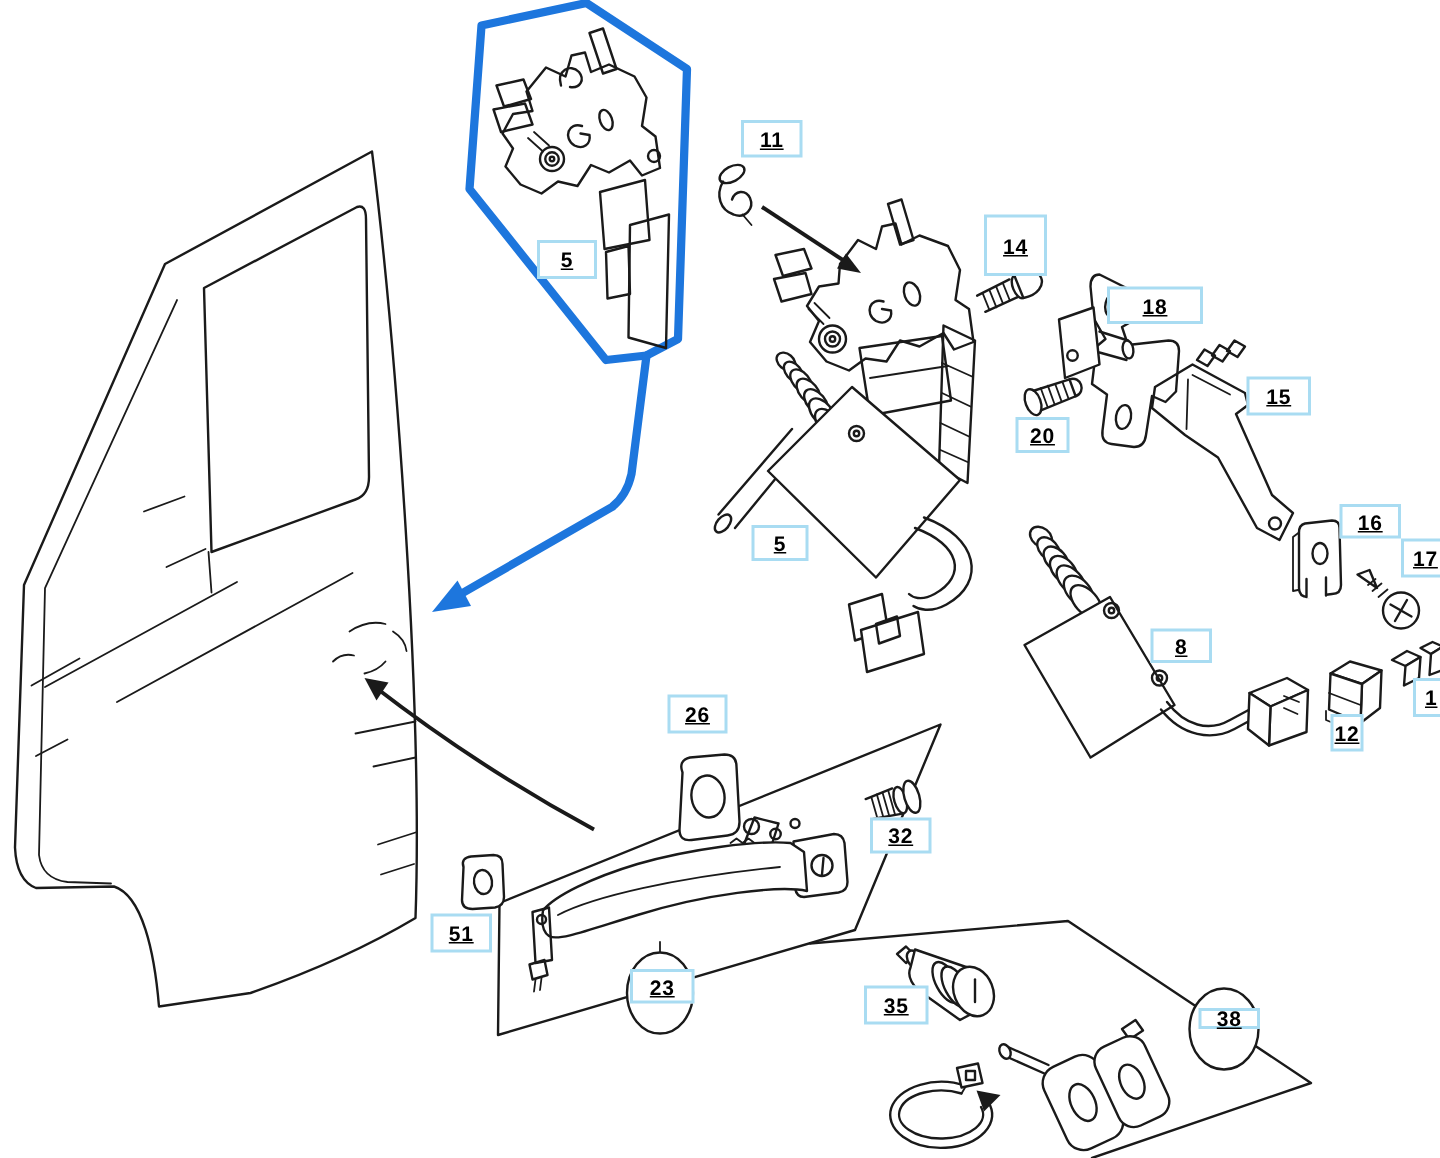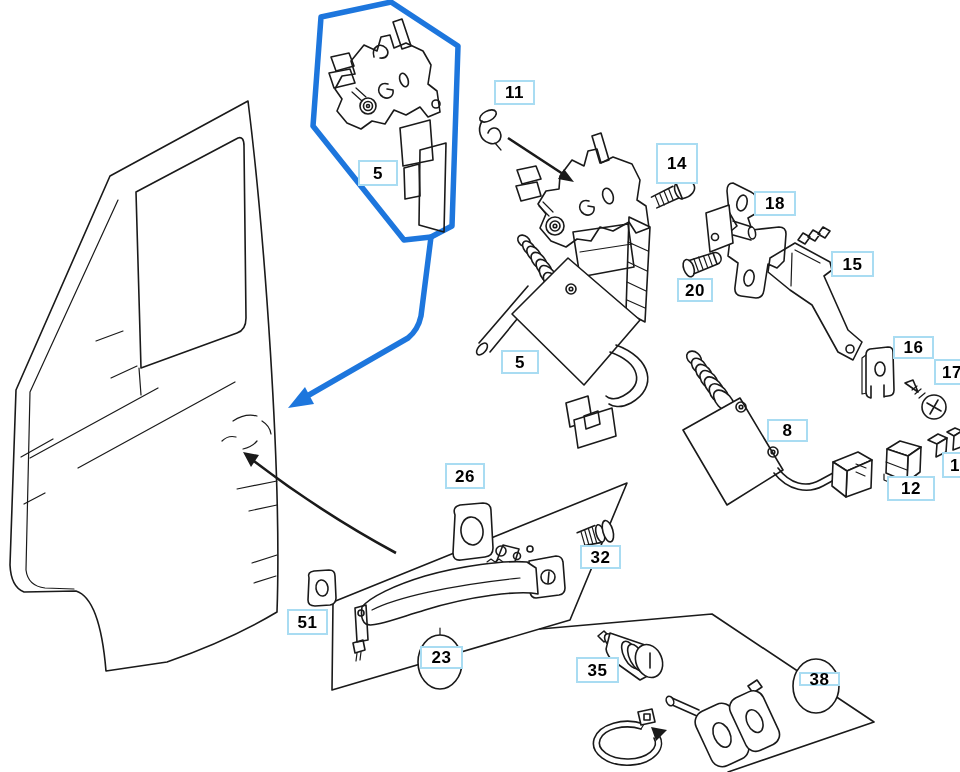--- a/index.html
+++ b/index.html
@@ -6,22 +6,22 @@
   .stage{position:relative;width:960px;height:772px;background:#fff;overflow:hidden;
          font-family:"Liberation Sans",sans-serif;}
   svg{position:absolute;left:0;top:0;}
   svg .ln{stroke:#1a1a1a;stroke-width:1.6;fill:none;stroke-linecap:round;stroke-linejoin:round;}
   svg .lnw{stroke:#1a1a1a;stroke-width:1.6;fill:#fff;stroke-linecap:round;stroke-linejoin:round;}
   svg .thin{stroke-width:1.2;}
   svg .blk{fill:#1a1a1a;stroke:none;}
   svg .blue{stroke:var(--blue);stroke-width:5.5;fill:none;stroke-linejoin:round;stroke-linecap:round;}
   svg .bluefill{fill:var(--blue);stroke:none;}
   .callout{position:absolute;box-sizing:border-box;background:#fff;border:2px solid var(--boxborder);
-           color:#000;font-size:17px;font-weight:600;display:flex;align-items:center;
-           justify-content:center;line-height:1;letter-spacing:.5px;}
+           color:#000;font-size:14px;font-weight:600;display:flex;align-items:center;
+           justify-content:center;line-height:1;letter-spacing:.5px;text-decoration:underline;}
   .callout.clip{justify-content:flex-start;padding-left:6px;}
 </style>
 </head>
 <body>
 
 <div class="stage" id="stage" style="--blue: #1d76dd; --boxborder: #a9dcf2;">
 <svg width="960" height="772" viewBox="0 0 960 772">
 
   <g>
     <path class="ln" d="M248,101 L110,176 L16,390 L10,565 Q11,587 24,592 L76,591 C95,597 103,635 106,671 L167,662 Q230,640 277,612 C282,470 264,230 248,101 Z"></path>
@@ -280,28 +280,28 @@
       <rect class="lnw" x="737" y="692" width="36" height="58" rx="11"></rect>
       <ellipse class="ln" cx="755" cy="721" rx="7.5" ry="12"></ellipse>
     </g>
   </g>
   <ellipse class="lnw" cx="816" cy="686" rx="23" ry="27"></ellipse>
 </svg>
 
 <div class="callout" style="left:358px;top:160px;width:40px;height:26px">5</div>
 <div class="callout" style="left:494px;top:80px;width:41px;height:25px">11</div>
 <div class="callout" style="left:656px;top:143px;width:42px;height:41px">14</div>
-<div class="callout" style="left:754px;top:191px;width:42px;height:25px">18</div>
+<div class="callout" style="left:738px;top:191px;width:64px;height:25px">18</div>
 <div class="callout" style="left:677px;top:278px;width:36px;height:24px">20</div>
 <div class="callout" style="left:831px;top:251px;width:43px;height:26px">15</div>
 <div class="callout" style="left:893px;top:336px;width:41px;height:23px">16</div>
 <div class="callout clip" style="left:934px;top:359px;width:40px;height:26px">17</div>
 <div class="callout" style="left:501px;top:350px;width:38px;height:24px">5</div>
 <div class="callout" style="left:767px;top:419px;width:41px;height:23px">8</div>
-<div class="callout" style="left:887px;top:476px;width:48px;height:25px">12</div>
+<div class="callout" style="left:887px;top:476px;width:22px;height:25px">12</div>
 <div class="callout clip" style="left:942px;top:452px;width:30px;height:26px">1</div>
 <div class="callout" style="left:445px;top:463px;width:40px;height:26px">26</div>
 <div class="callout" style="left:580px;top:545px;width:41px;height:24px">32</div>
 <div class="callout" style="left:287px;top:609px;width:41px;height:26px">51</div>
 <div class="callout" style="left:420px;top:646px;width:43px;height:23px">23</div>
 <div class="callout" style="left:576px;top:657px;width:43px;height:26px">35</div>
 <div class="callout" style="left:799px;top:672px;width:41px;height:14px">38</div>
 </div>
 
 </body></html>

